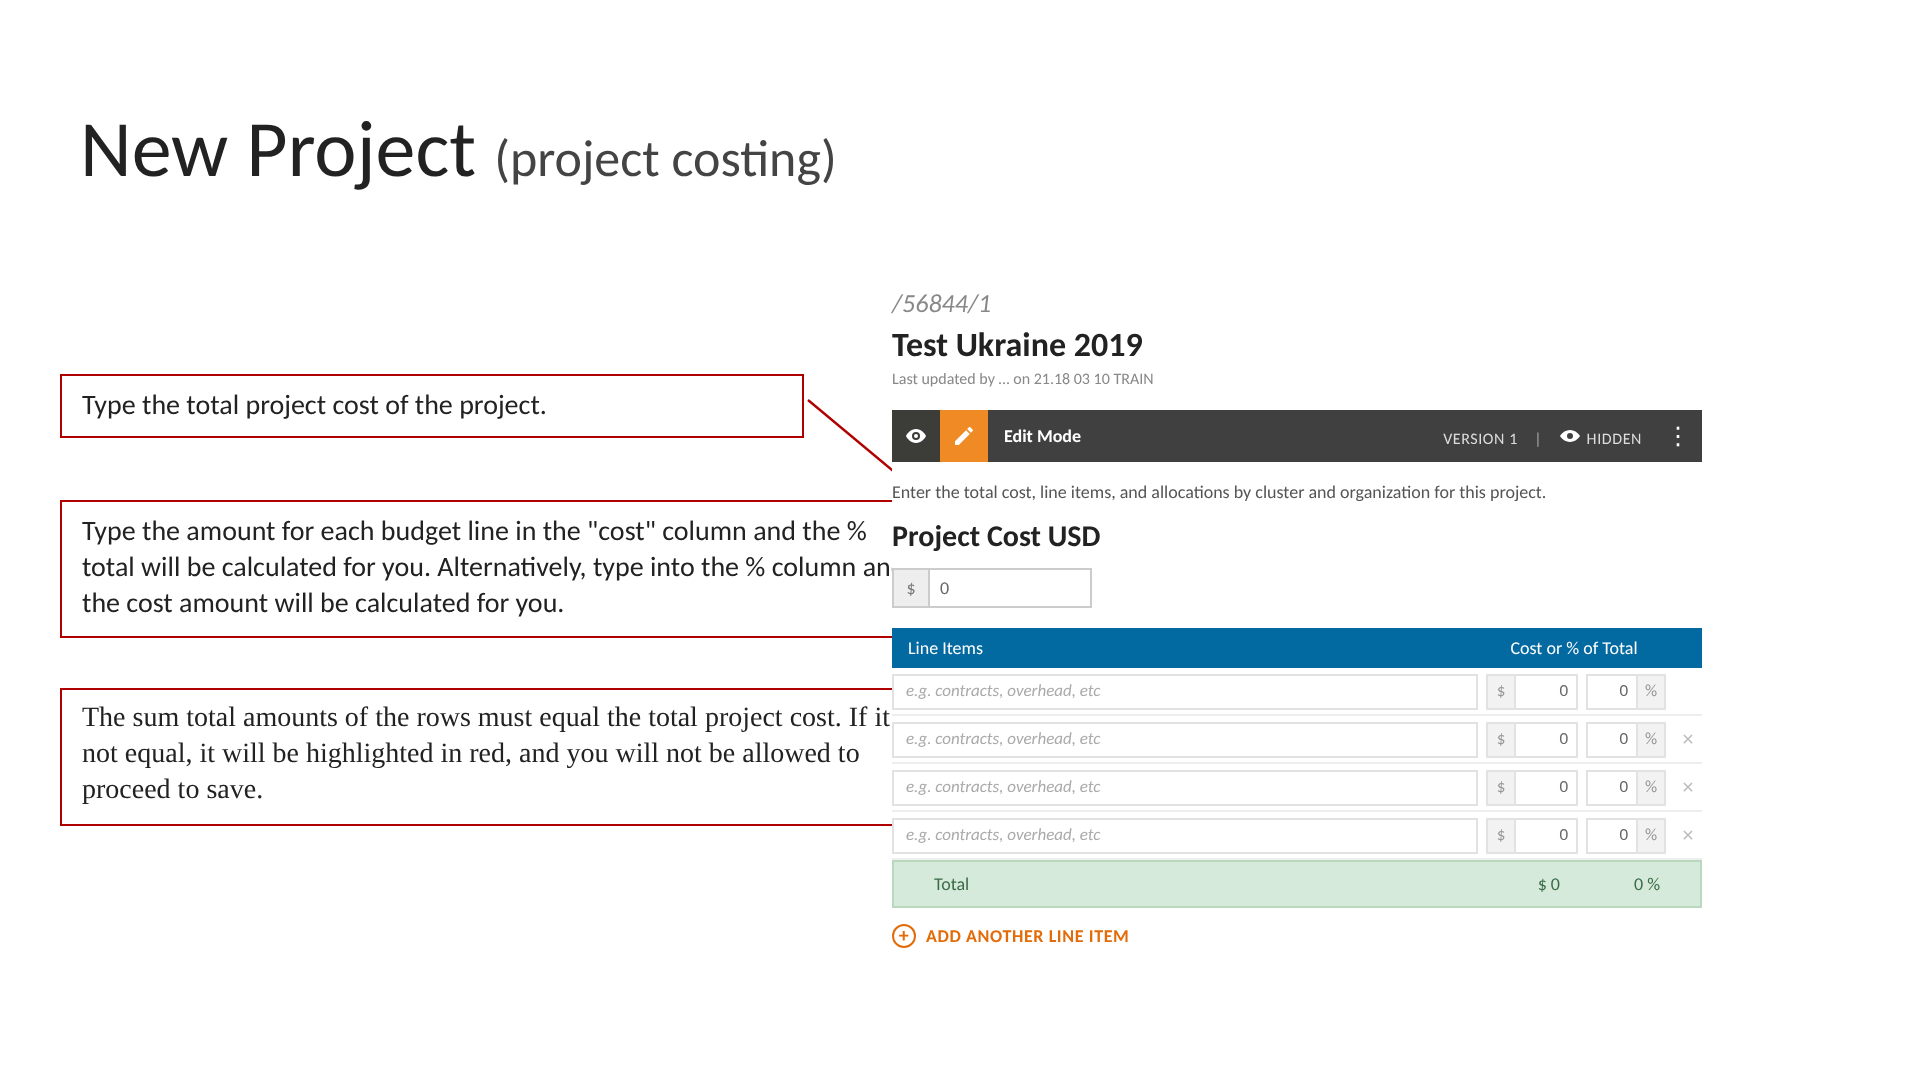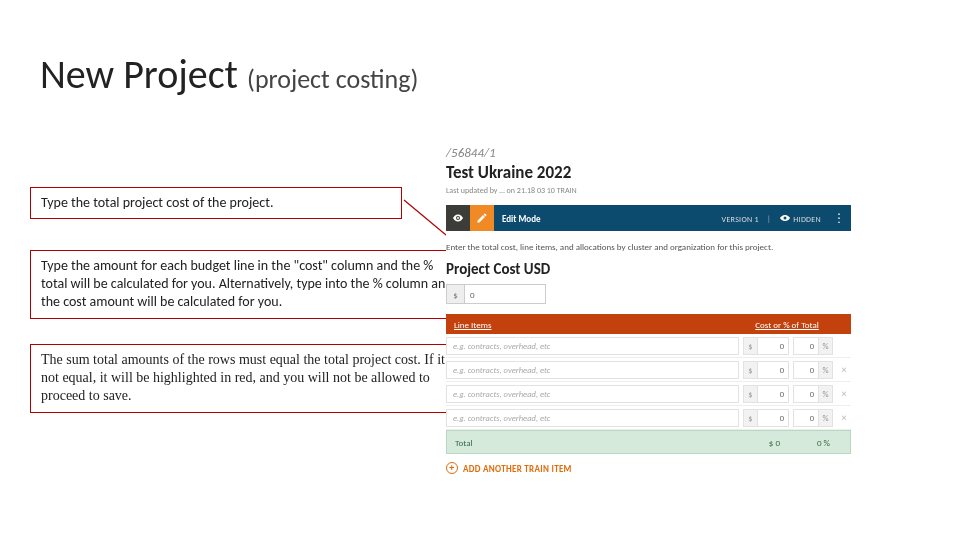--- a/index.html
+++ b/index.html
@@ -11,52 +11,52 @@
 
   .callout { position: absolute; border: 1px solid #b00000; background: #fff; padding: 6px 10px; font-size: 14px; line-height: 1.3; color: #222; }
 
   .arrow-svg { position: absolute; left:0; top:0; pointer-events:none; }
 
   .shot { position: absolute; right: 12px; top: 145px; width: 405px; background: #fff; font-size: 9px; color: #444; margin-left: 42px; }
   .path { color: #888; font-style: italic; font-size: 13px; }
   .projname { font-weight: 700; font-size: 17px; color: #222; margin-top: 2px; }
   .updated { color: #888; font-size: 8px; margin-top: 2px; }
 
-  .titlebar { margin-top: 10px; height: 26px; background: #0c4a6e; display: flex; align-items: center; color: #fff; font-size: 9px; }
+  .titlebar { margin-top: 10px; height: 26px; background: #404040; display: flex; align-items: center; color: #fff; font-size: 9px; }
   .tb-btn { width: 24px; height: 26px; display:flex; align-items:center; justify-content:center; }
   .tb-eye { background: #3c3c38; }
   .tb-pencil { background: #f08a24; }
   .tb-label { padding-left: 8px; font-weight:600; }
   .tb-spacer { flex:1; }
   .tb-right { padding-right: 6px; color:#ddd; letter-spacing:.3px; font-size:8px; }
   .tb-sep { margin: 0 6px; color:#aaa; }
   .tb-dots { padding: 0 6px; font-size:12px; }
 
   .instr { margin-top: 10px; font-size: 9px; color: #555; }
   .pc-title { margin-top: 8px; font-size: 15px; font-weight: 700; color:#222; }
   .pc-input { margin-top:6px; display:flex; height:20px; width:100px; border:1px solid #ccc; font-size:9px; }
   .pc-dollar { width:18px; background:#eee; display:flex; align-items:center; justify-content:center; color:#777; border-right:1px solid #ccc; }
   .pc-val { flex:1; display:flex; align-items:center; padding-left:5px; color:#666; }
 
-  .li-head { margin-top:10px; height:20px; background:#c2410c; color:#fff; display:flex; align-items:center; font-size:9px;text-decoration:underline; }
+  .li-head { margin-top:10px; height:20px; background:#0369a1; color:#fff; display:flex; align-items:center; font-size:9px; }
   .li-head .lh-name { flex:1; padding-left:8px; }
   .li-head .lh-cost { width:128px; text-align:center; }
 
   .li-row { display:flex; align-items:center; height:24px; border-bottom:1px solid #eee; font-size:8.5px; }
   .li-row .name { flex:1; border:1px solid #e2e2e2; margin:2px 4px 2px 0; height:18px; display:flex; align-items:center; padding-left:6px; color:#aaa; font-style:italic;text-align:right; }
   .li-row .money { display:flex; border:1px solid #e2e2e2; height:18px; width:46px; margin-right:4px; }
   .li-row .money .cur { width:14px; background:#f2f2f2; display:flex; align-items:center; justify-content:center; color:#999; border-right:1px solid #e2e2e2; }
   .li-row .money .num { flex:1; display:flex; align-items:center; justify-content:flex-end; padding-right:4px; color:#666; }
   .li-row .pct { display:flex; border:1px solid #e2e2e2; height:18px; width:40px; margin-right:4px; }
   .li-row .pct .num { flex:1; display:flex; align-items:center; justify-content:flex-end; padding-right:4px; color:#666; }
   .li-row .pct .sym { width:14px; background:#f2f2f2; display:flex; align-items:center; justify-content:center; color:#999; border-left:1px solid #e2e2e2; }
   .li-row .del { width:14px; color:#bbb; text-align:center; font-size:11px; }
 
   .totalrow { display:flex; align-items:center; height:24px; background:#d6eadb; border:1px solid #b8d9c0; font-size:9px; color:#3a6b46; }
-  .totalrow .tn { flex:1; padding-left:8px; }
+  .totalrow .tn { flex:1; padding-left:20px; }
   .totalrow .tv { width:50px; text-align:right; padding-right:6px; }
   .totalrow .tp { width:50px; text-align:right; padding-right:6px; }
   .totalrow .sp { width:14px; }
 
   .addrow { margin-top:8px; font-size:9px; font-weight:700; color:#e36c0a; letter-spacing:.3px; display:flex; align-items:center; gap:5px; }
   .addrow .plus { display:inline-flex; width:12px; height:12px; border:1.5px solid #e36c0a; border-radius:50%; align-items:center; justify-content:center; font-size:10px; line-height:1; }
 
   svg.icon { width:12px; height:12px; fill:#fff; }
 </style>
 </head>
@@ -86,21 +86,21 @@
       </marker>
     </defs>
     <line x1="404" y1="200" x2="548" y2="320" stroke="#b00000" stroke-width="1.2" marker-end="url(#ah)"></line>
     <line x1="472" y1="295" x2="548" y2="370" stroke="#b00000" stroke-width="1.2" marker-end="url(#ah)"></line>
     <line x1="472" y1="310" x2="548" y2="392" stroke="#b00000" stroke-width="1.2" marker-end="url(#ah)"></line>
     <line x1="472" y1="405" x2="548" y2="455" stroke="#b00000" stroke-width="1.2" marker-end="url(#ah)"></line>
   </svg>
 
   <div class="shot">
     <div class="path">/56844/1</div>
-    <div class="projname">Test Ukraine 2022</div>
+    <div class="projname">Test Ukraine 2019</div>
     <div class="updated">Last updated by … on 21.18 03 10 TRAIN</div>
 
     <div class="titlebar">
       <div class="tb-btn tb-eye">
         <svg class="icon" viewBox="0 0 24 24">
             <path d="M12 5c-5 0-9 4.5-10 7 1 2.5 5 7 10 7s9-4.5 10-7c-1-2.5-5-7-10-7zm0 11a4 4 0 110-8 4 4 0 010 8zm0-6a2 2 0 100 4 2 2 0 000-4z"></path>
           </svg>
       </div>
       <div class="tb-btn tb-pencil">
         <svg class="icon" viewBox="0 0 24 24">
@@ -183,17 +183,17 @@
 
     <div class="totalrow">
       <div class="tn">Total</div>
       <div class="tv">$ 0</div>
       <div class="tp">0 %</div>
       <div class="sp"></div>
     </div>
 
     <div class="addrow">
       <span class="plus">+</span>
-      <span>ADD ANOTHER TRAIN ITEM</span>
+      <span>ADD ANOTHER LINE ITEM</span>
     </div>
   </div>
 
 </div>
 
 </body></html>

